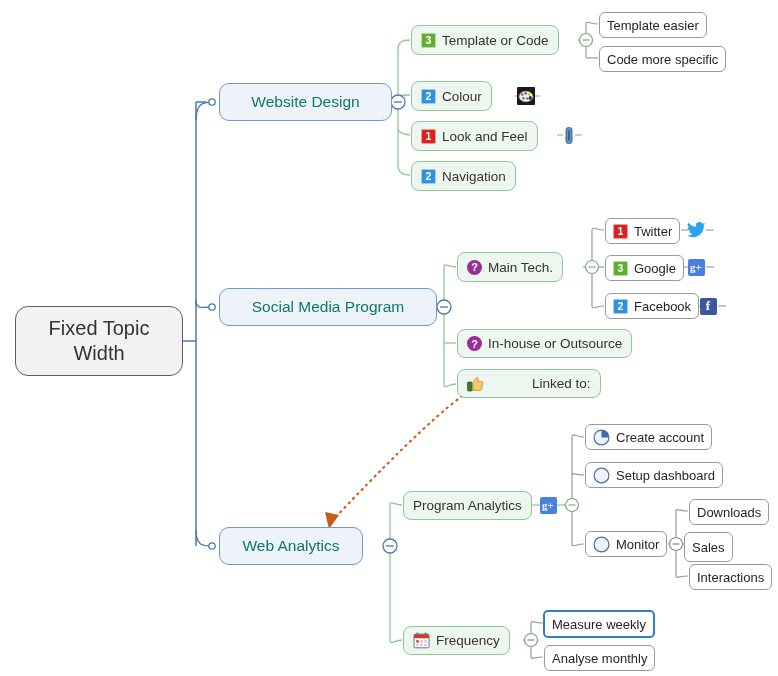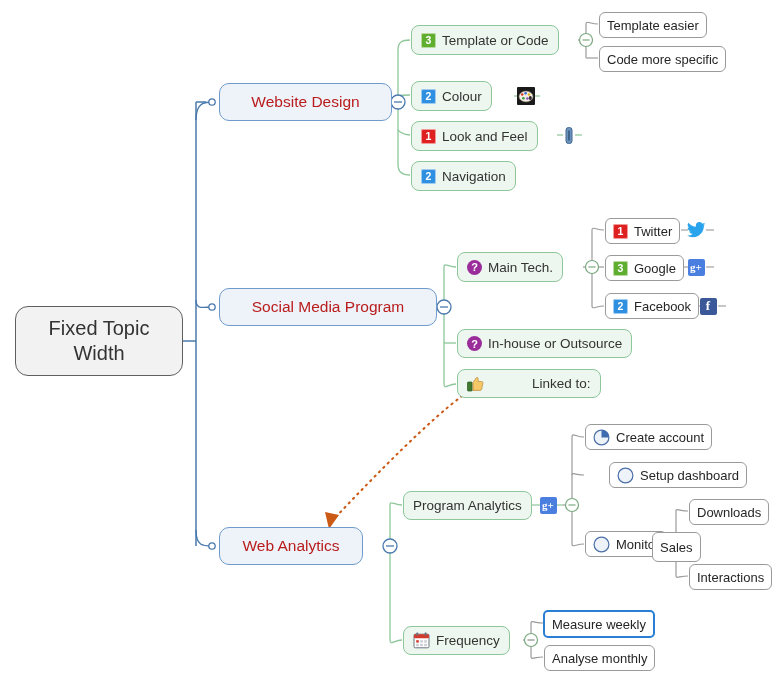--- a/index.html
+++ b/index.html
@@ -32,21 +32,21 @@
     text-align:center;
     line-height:1.25;
     flex-direction:column;
   }
 
   
   .main{
     background:#eef3fa;
     border:1.4px solid #6e9bcc;
     border-radius:10px;
-    color:#b91c1c;
+    color:#0f766e;
     font-size:15.5px;
     justify-content:center;
   }
 
   
   .green{
     background:#eef7ef;
     border:1.2px solid #8dc79a;
     border-radius:8px;
     color:#333333;
@@ -367,42 +367,42 @@
   <div class="node leaf" style="left:585px;top:424px;height:26px;">
     <span class="mk">
       <svg width="17" height="17" viewBox="0 0 17 17">
         <circle cx="8.5" cy="8.5" r="7.4" fill="#eef2f9" stroke="#4a6fa8" stroke-width="1.2"></circle>
         <path d="M8.5 8.5 L8.5 1.1 A7.4 7.4 0 0 1 15.9 8.5 Z" fill="#3f6bb0"></path>
       </svg>
     </span>
     <span class="label">Create account</span>
   </div>
 
-  <div class="node leaf" style="left:585px;top:462px;height:26px;margin-left:24px;">
+  <div class="node leaf" style="left:585px;top:462px;height:26px;">
     <span class="mk">
       <svg width="17" height="17" viewBox="0 0 17 17">
         <circle cx="8.5" cy="8.5" r="7.4" fill="#eef2f9" stroke="#4a6fa8" stroke-width="1.2"></circle>
       </svg>
     </span>
     <span class="label">Setup dashboard</span>
   </div>
 
   <div class="node leaf" style="left:585px;top:531px;height:26px;">
     <span class="mk">
       <svg width="17" height="17" viewBox="0 0 17 17">
         <circle cx="8.5" cy="8.5" r="7.4" fill="#eef2f9" stroke="#4a6fa8" stroke-width="1.2"></circle>
       </svg>
     </span>
     <span class="label">Monitor</span>
   </div>
 
   <div class="node leaf" style="left:689px;top:499px;height:24px;">
     <span class="label">Downloads</span>
   </div>
-  <div class="node leaf" style="left:652px;top:532px;height:30px;">
+  <div class="node leaf" style="left:684px;top:532px;height:30px;">
     <span class="label">Sales</span>
   </div>
   <div class="node leaf" style="left:689px;top:564px;height:24px;justify-content:flex-end;">
     <span class="label">Interactions</span>
   </div>
 
   <div class="node green" style="left:403px;top:626px;height:29px;text-align:center;">
     <span class="mk">
       <svg width="17" height="17" viewBox="0 0 17 17">
         <rect x="1" y="2.2" width="15" height="13.6" rx="1.2" fill="#ffffff" stroke="#6b7480" stroke-width="1"></rect>

